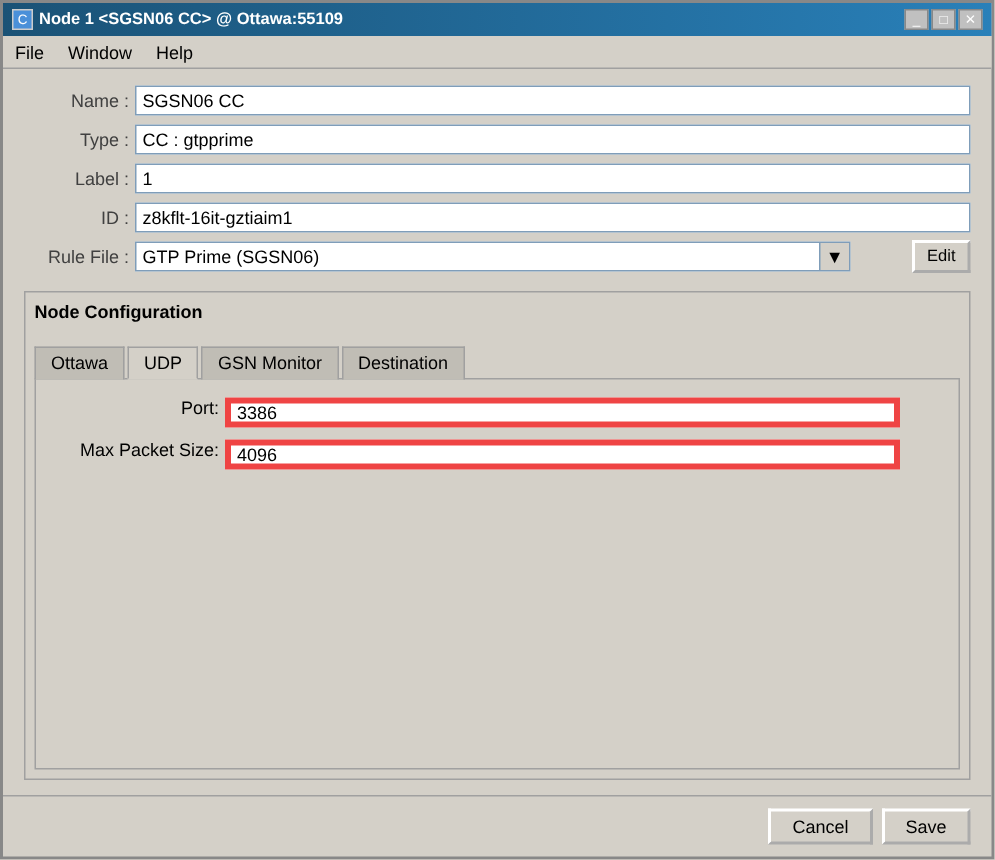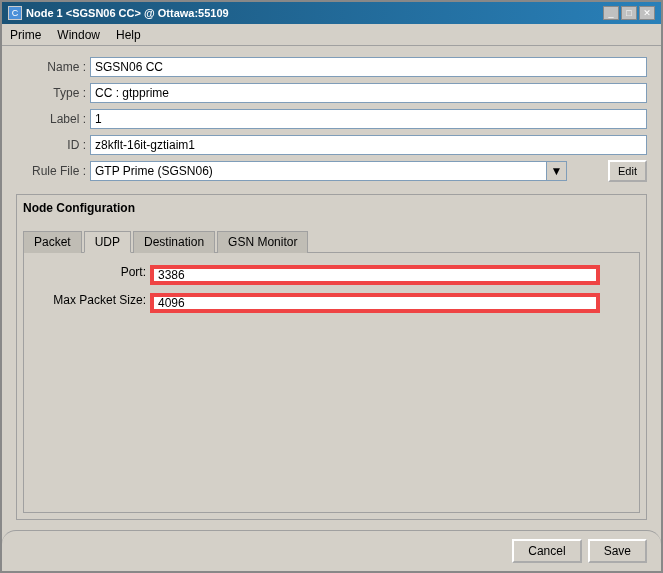--- a/index.html
+++ b/index.html
@@ -203,21 +203,20 @@
       background: #fff;
       padding: 1px 4px;
       font-size: 12px;
     }
     .bottom-bar {
       display: flex;
       justify-content: flex-end;
       gap: 6px;
       padding: 8px 14px;
       border-top: 1px solid #a0a0a0;
-      border-radius: 14px;
     }
     .bottom-btn {
       background: #d4d0c8;
       border: 2px outset #fff;
       padding: 3px 14px;
       font-size: 12px;
       cursor: pointer;
       min-width: 55px;
     }
   </style>
@@ -234,21 +233,21 @@
       <span class="title-text">Node 1 &lt;SGSN06 CC&gt; @ Ottawa:55109</span>
     </div>
     <div class="title-buttons">
       <div class="title-btn">_</div>
       <div class="title-btn">□</div>
       <div class="title-btn">✕</div>
     </div>
   </div>
 
   <div class="menu-bar">
-    <span class="menu-item">Prime</span>
+    <span class="menu-item">File</span>
     <span class="menu-item">Window</span>
     <span class="menu-item">Help</span>
   </div>
 
   <div class="content-area">
 
     <div class="form-row">
       <span class="form-label">Name :</span>
       <input class="form-value" type="text" value="SGSN06 CC" style="">
     </div>
@@ -274,24 +273,24 @@
         <span class="rule-select-text">GTP Prime (SGSN06)</span>
         <div class="rule-dropdown-btn">▼</div>
       </div>
       <button class="edit-btn">Edit</button>
     </div>
 
     <div class="node-config">
       <span class="node-config-title">Node Configuration</span>
 
       <div class="tabs">
-        <div class="tab">Packet</div>
+        <div class="tab">Ottawa</div>
         <div class="tab active">UDP</div>
+        <div class="tab">GSN Monitor</div>
         <div class="tab">Destination</div>
-        <div class="tab">GSN Monitor</div>
       </div>
 
       <div class="tab-content">
 
         <div class="tab-form-row">
           <span class="tab-form-label">Port:</span>
           <input class="tab-form-input" type="text" value="3386" style="">
         </div>
 
         <div class="tab-form-row">

